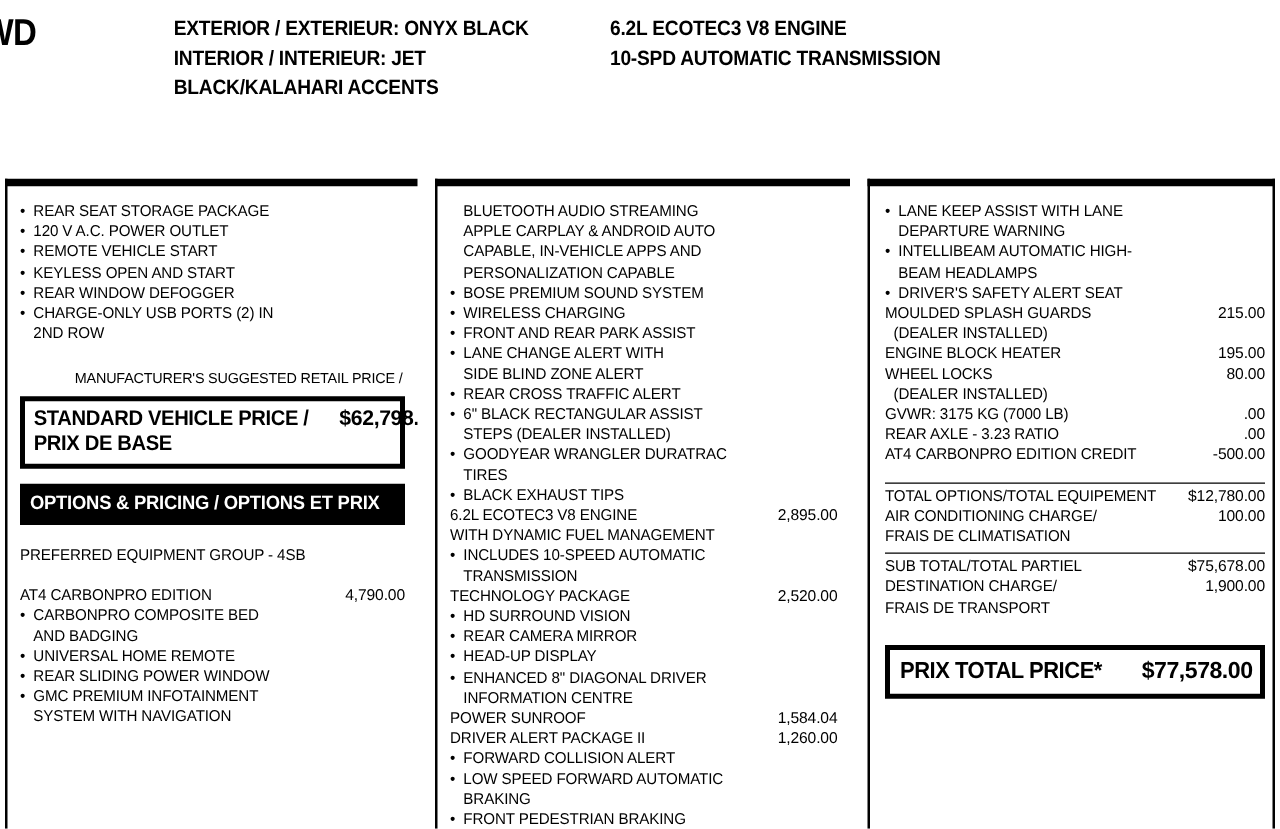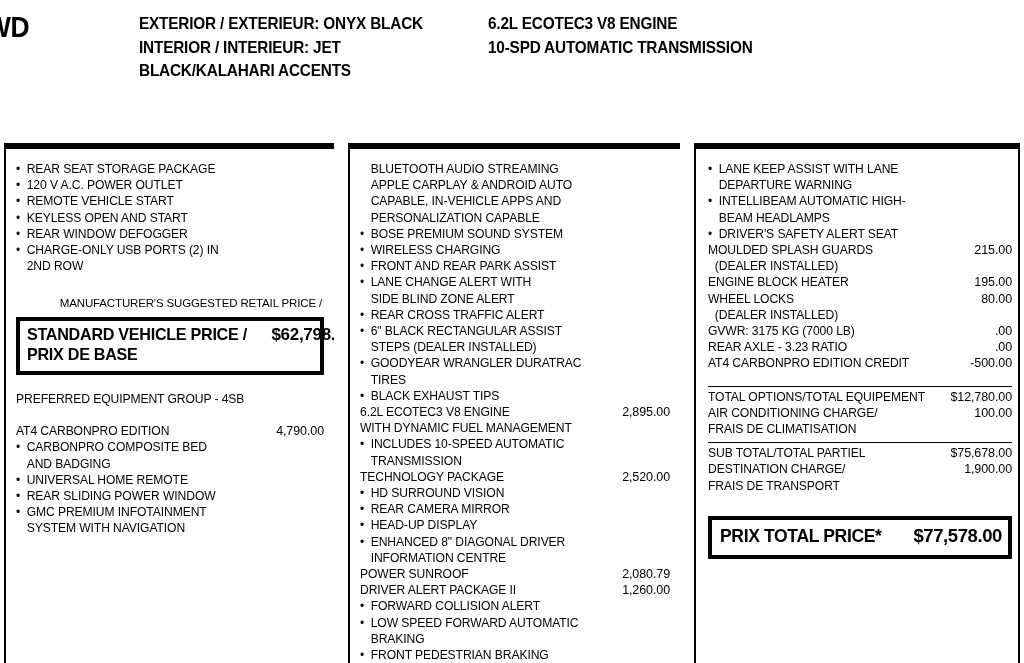--- a/index.html
+++ b/index.html
@@ -260,20 +260,23 @@
       </div>
 
       <div class="msrp-box">
         <div class="msrp-row">
           <div class="msrp-label">STANDARD VEHICLE PRICE /</div>
           <div class="msrp-price">$62,798.00</div>
         </div>
         <div class="msrp-label2">PRIX DE BASE</div>
       </div>
 
+      <div class="opt-banner">
+        <span>OPTIONS &amp; PRICING / OPTIONS ET PRIX</span>
+      </div>
 
 
       <div class="gap"></div>
       <div class="ln">PREFERRED EQUIPMENT GROUP - 4SB</div>
       <div class="gap"></div>
 
       <div class="prow">
         <div class="lbl">AT4 CARBONPRO EDITION</div>
         <div class="amt">4,790.00</div>
       </div>
@@ -320,21 +323,21 @@
             <div class="lbl">TECHNOLOGY PACKAGE</div>
             <div class="amt">2,520.00</div>
           </div>
           <div class="ln bul">HD SURROUND VISION</div>
           <div class="ln bul">REAR CAMERA MIRROR</div>
           <div class="ln bul">HEAD-UP DISPLAY</div>
           <div class="ln bul">ENHANCED 8" DIAGONAL DRIVER</div>
           <div class="ln ind">INFORMATION CENTRE</div>
           <div class="prow">
             <div class="lbl">POWER SUNROOF</div>
-            <div class="amt">2,080.79</div>
+            <div class="amt">1,584.04</div>
           </div>
           <div class="prow">
             <div class="lbl">DRIVER ALERT PACKAGE II</div>
             <div class="amt">1,260.00</div>
           </div>
           <div class="ln bul">FORWARD COLLISION ALERT</div>
           <div class="ln bul">LOW SPEED FORWARD AUTOMATIC</div>
           <div class="ln ind">BRAKING</div>
           <div class="ln bul">FRONT PEDESTRIAN BRAKING</div>
         </div>

